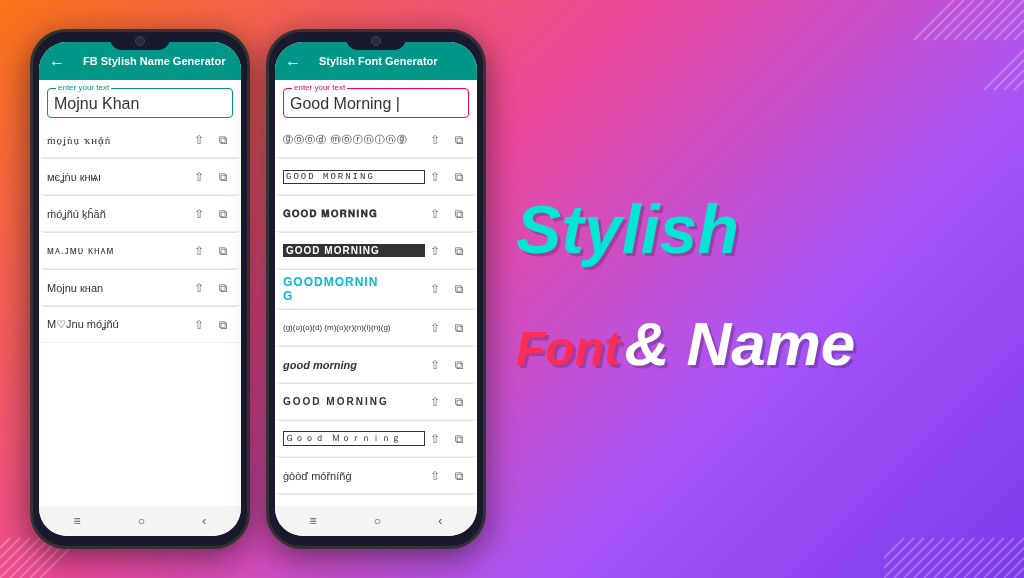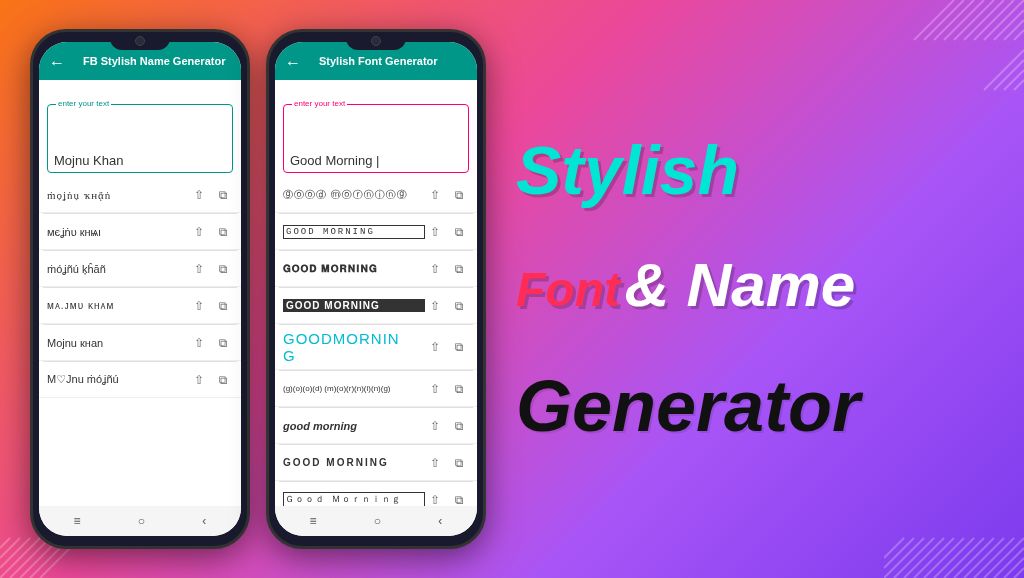--- a/index.html
+++ b/index.html
@@ -114,21 +114,21 @@
 
     .app-title {
       color: white;
       font-size: 11px;
       font-weight: bold;
       padding-left: 12px;
     }
 
     
     .input-area {
-      padding: 24px 8px 4px;
+      padding: 8px 8px 4px;
       background: #fff;
     }
 
     .input-field {
       border: 1.5px solid #009688;
       border-radius: 4px;
       padding: 4px 6px;
       font-size: 11px;
       width: 100%;
       position: relative;
@@ -138,24 +138,23 @@
       position: absolute;
       top: -6px;
       left: 8px;
       background: white;
       font-size: 8px;
       color: #009688;
       padding: 0 2px;
     }
 
     .input-text {
-      font-size: 13px;
+      font-size: 16px;
       color: #333;
       padding-top: 2px;
-      margin-top: 42px;
     }
 
     
     .font-list {
       flex: 1;
       overflow: hidden;
       background: #fff;
     }
 
     .font-item {
@@ -452,21 +451,21 @@
           <div class="divider-line"></div>
           <div class="font-item">
             <span class="font-text" style="background:#333; color:white; padding:1px 3px; font-weight:bold; letter-spacing:1px; font-size:10px;">GOOD MORNING</span>
             <div class="font-actions">
               <span class="action-icon">⇧</span>
               <span class="action-icon">⧉</span>
             </div>
           </div>
           <div class="divider-line"></div>
           <div class="font-item">
-            <span class="font-text" style="color:#00bcd4; font-weight:normal; letter-spacing:1px; font-size:15px;">GOODMORNIN<br>G</span>
+            <span class="font-text" style="color:#00bcd4; font-weight:bold; letter-spacing:1px; font-size:12px;">GOODMORNIN<br>G</span>
             <div class="font-actions">
               <span class="action-icon">⇧</span>
               <span class="action-icon">⧉</span>
             </div>
           </div>
           <div class="divider-line"></div>
           <div class="font-item">
             <span class="font-text" style="font-size:8px; letter-spacing:0px;">(g)(o)(o)(d) (m)(o)(r)(n)(i)(n)(g)</span>
             <div class="font-actions">
               <span class="action-icon">⇧</span>
@@ -525,16 +524,15 @@
 
   </div>
 
   <div class="text-section">
     <div class="headline-stylish">Stylish</div>
     <div class="headline-row2">
       <span class="headline-font">Font</span>
       <span class="headline-and-name"> </span>
       <span class="headline-and-name">&amp; Name</span>
     </div>
-    <div class="headline-generator">Generator</div>
   </div>
 
 </div>
 
 </body></html>

